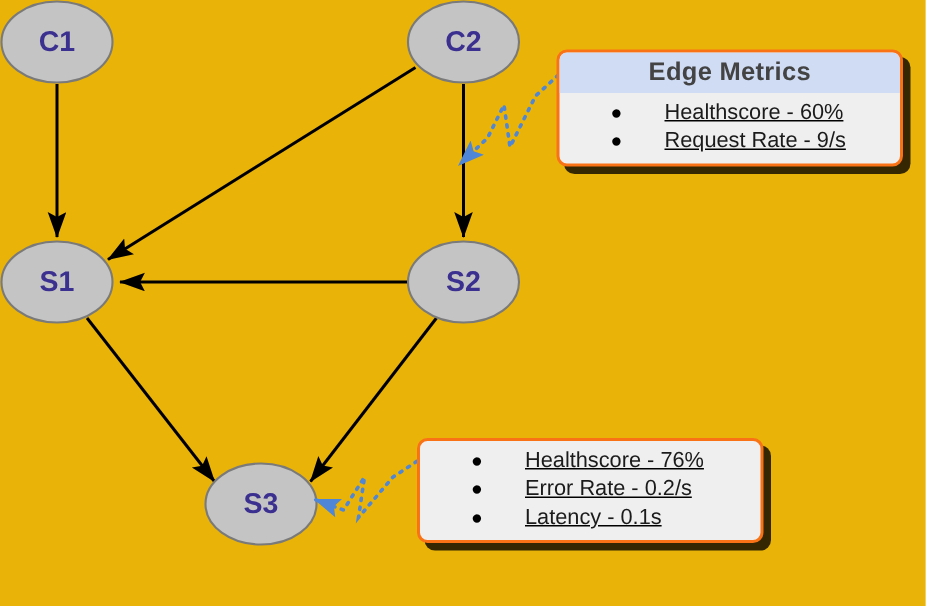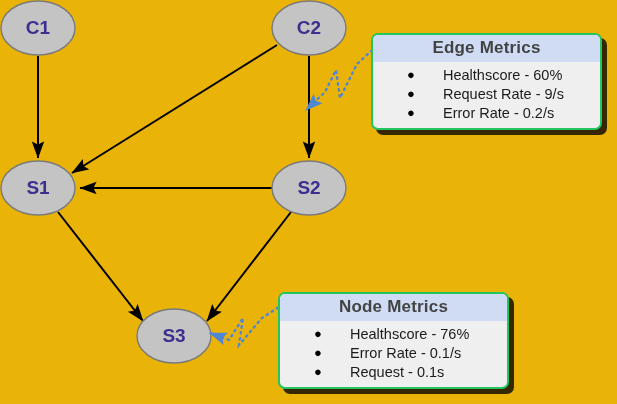--- a/index.html
+++ b/index.html
@@ -27,37 +27,38 @@
     font-family: "Liberation Sans", sans-serif;
     font-size: 19px;
     font-weight: bold;
     fill: #3b2f8f;
     text-anchor: middle;
     dominant-baseline: middle;
   }
   .callout {
     position: absolute;
     background: #efefef;
-    border: 2px solid #22c55e;
+    border: 2px solid #f97316;
     border-radius: 7px;
     box-shadow: 5px 5px 0 rgba(0,0,0,0.78);
     overflow: hidden;
     box-sizing: border-box;
   }
   .callout-header {
     background: #cfdcf4;
     color: #434343;
     font-size: 17px;
     font-weight: bold;
     text-align: center;
     padding: 3px 0 4px 0;
     letter-spacing: 0.2px;
   }
   .callout-body {
     padding: 4px 0 5px 0;
+    text-decoration: underline;
   }
   .callout-body ul {
     margin: 0;
     padding: 0 0 0 34px;
     list-style: none;
   }
   .callout-body li {
     position: relative;
     font-size: 14.5px;
     color: #1b1b1b;
@@ -142,29 +143,27 @@
       <path d="M 288,301 L 262,318 L 239,345 L 243,318 L 229,340 L 210,333" fill="none" stroke="#4f86d6" stroke-width="2.4" stroke-linecap="round" stroke-dasharray="1.5 4.5" marker-end="url(#arrowhead-blue)"></path>
     </g>
   </svg>
 
   <div class="callout" id="edge-metrics-box">
     <div class="callout-header">Edge Metrics</div>
     <div class="callout-body">
       <ul>
         <li>Healthscore - 60%</li>
         <li>Request Rate - 9/s</li>
-        <li>Error Rate  - 0.2/s</li>
       </ul>
     </div>
   </div>
 
   <div class="callout" id="node-metrics-box">
-    <div class="callout-header">Node Metrics</div>
     <div class="callout-body">
       <ul>
         <li>Healthscore - 76%</li>
-        <li>Error Rate  - 0.1/s</li>
-        <li>Request - 0.1s</li>
+        <li>Error Rate  - 0.2/s</li>
+        <li>Latency - 0.1s</li>
       </ul>
     </div>
   </div>
 
 </div>
 
 </body></html>

